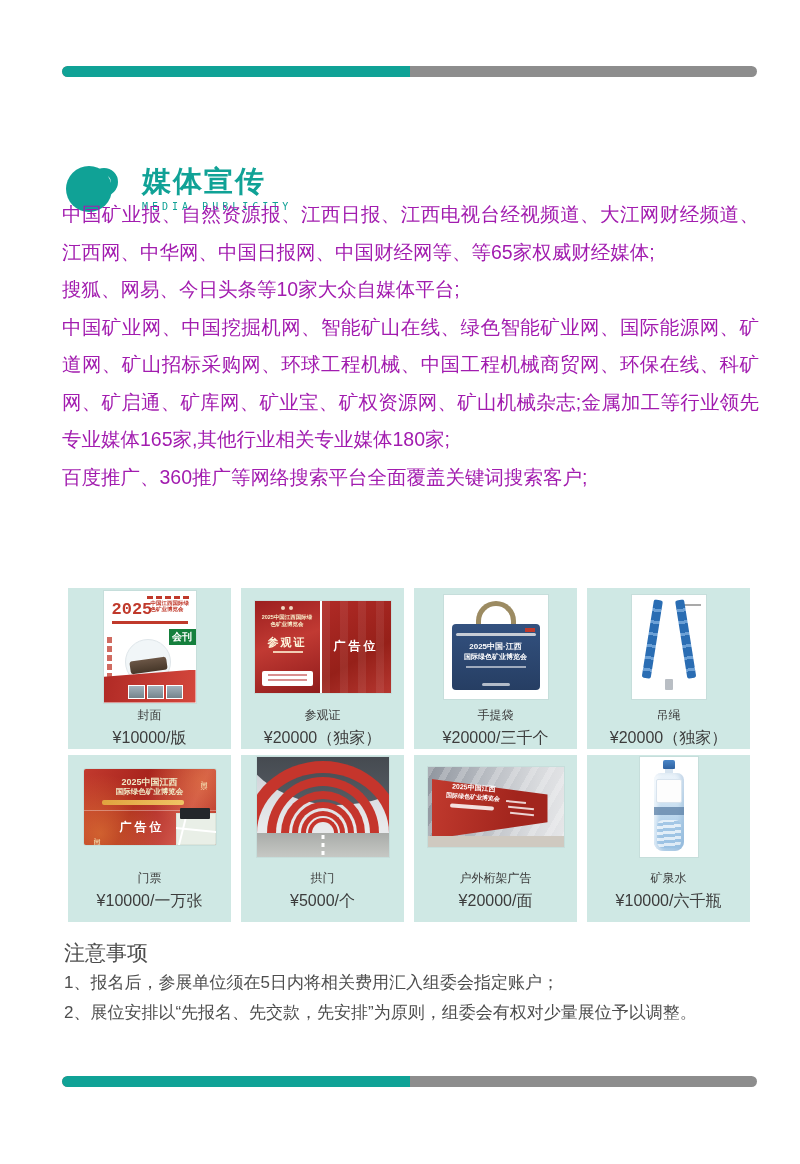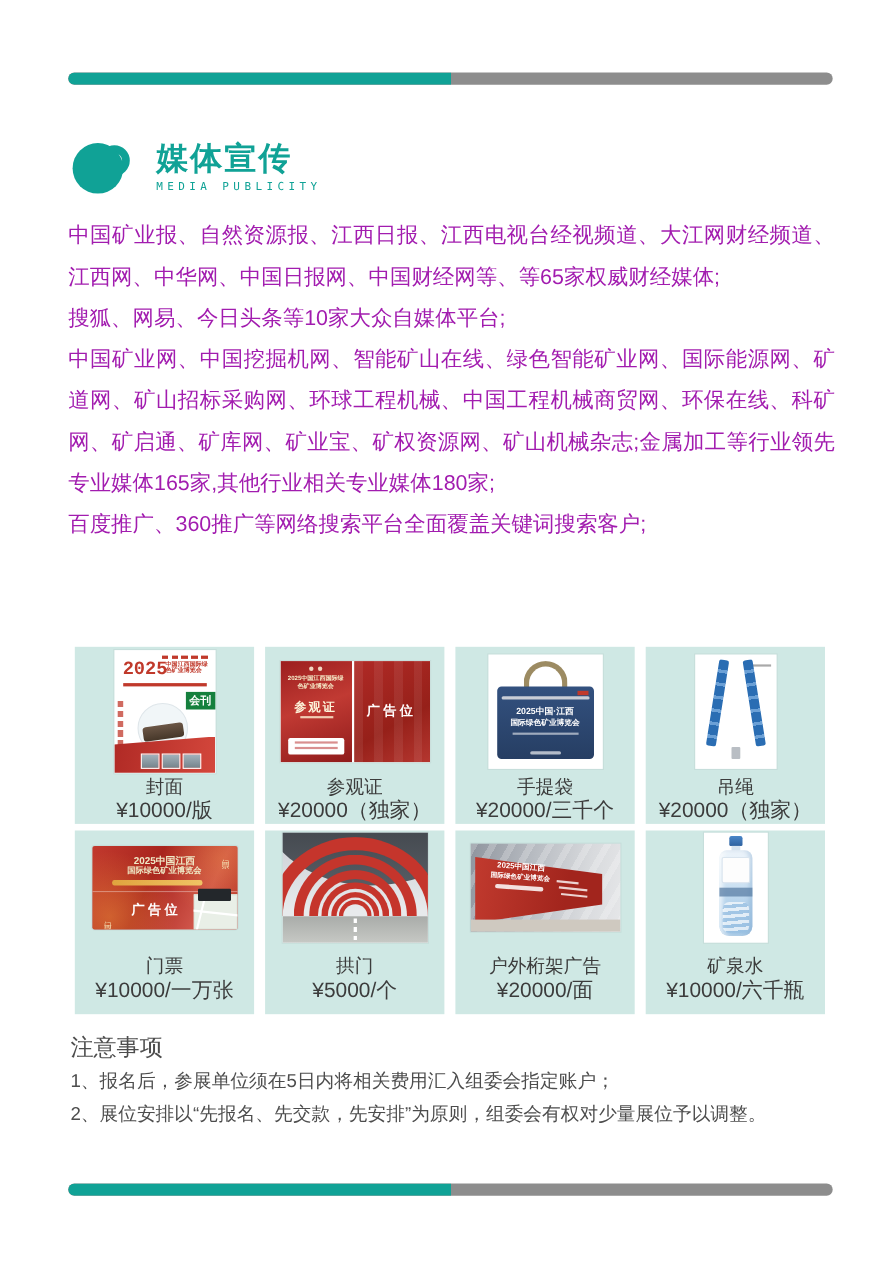--- a/index.html
+++ b/index.html
@@ -11,21 +11,21 @@
   .page { position:absolute; inset:0; background:#ffffff; }
 
   
   .bar { position:absolute; left:62px; width:695px; height:11px; border-radius:6px;
          background:#8d8d8d; overflow:hidden; }
   .bar.top { top:66px; } .bar.bottom { top:1076px; }
   .bar .fill { position:absolute; left:0; top:0; bottom:0; width:50%;
                background:#10a296; border-radius:6px 0 0 6px; }
 
   
-  .sec-head { position:absolute; left:66px; display:flex; align-items:center; height:54px; }
+  .sec-head { position:absolute; left:66px; display:flex; align-items:center; height:54px;margin-top:36px; }
   .sec-head.media { top:126px; } .sec-head.ads { top:512px; }
   .logo-mark { position:relative; width:62px; height:54px; flex:0 0 62px; }
   .logo-ring { position:absolute; left:24px; top:6px; width:28px; height:28px;
                border:7px solid #10a296; border-radius:50%; background:transparent; }
   .logo-dot  { position:absolute; left:0; top:4px; width:46px; height:46px;
                border-radius:50%; background:#10a296; }
   .sec-titles { margin-left:14px; }
   .sec-title { font-size:29px; font-weight:bold; color:#10a296; letter-spacing:2px; line-height:1.1; }
   .sec-sub { font-size:10px; color:#10a296; letter-spacing:4px; margin-top:3px;
              font-family:"DejaVu Sans Mono", monospace; }
@@ -35,23 +35,23 @@
                 font-size:19.5px; line-height:37.5px; color:#a21caf; text-align:justify; }
   .media-text p { margin:0; font-weight:500; }
 
   
   .grid { position:absolute; left:68px; top:588px; width:682px;
           display:grid; grid-template-columns:repeat(4,163px); grid-template-rows:161px 167px;
           column-gap:10px; row-gap:6px; }
   .tile { background:#cfe8e4; display:flex; flex-direction:column; align-items:center; }
   .art-zone { display:flex; align-items:center; justify-content:center; width:100%; }
   .row1 .art-zone { height:118px; } .row2 .art-zone { height:104px; }
-  .card-name { font-size:17px; color:#3c3c3c; font-weight:500; line-height:21px; }
+  .card-name { font-size:12px; color:#3c3c3c; font-weight:500; line-height:21px; }
   .row2 .card-name { margin-top:9px; }
-  .card-price { font-size:19px; color:#3c3c3c; font-weight:500; line-height:23px; }
+  .card-price { font-size:16px; color:#3c3c3c; font-weight:500; line-height:23px; }
   .artf { position:relative; background:#fff; overflow:hidden; box-shadow:0 0 0 1px rgba(0,0,0,.04); }
 
   
   .cover-art { width:92px; height:112px;font-family:Liberation Mono, monospace; }
   .cover-topline { position:absolute; top:5px; right:5px; width:44px; height:3px;
     background:repeating-linear-gradient(90deg,#c0392b 0 6px,transparent 6px 9px); }
   .cover-year { position:absolute; top:10px; left:8px; font-size:17px; font-weight:bold; color:#c0392b; line-height:1; }
   .cover-title { position:absolute; top:10px; left:47px; width:40px; font-size:5.5px;
     color:#c0392b; font-weight:bold; line-height:1.2; }
   .cover-rule { position:absolute; top:30px; left:8px; width:76px; height:3px; background:#c0392b; }

